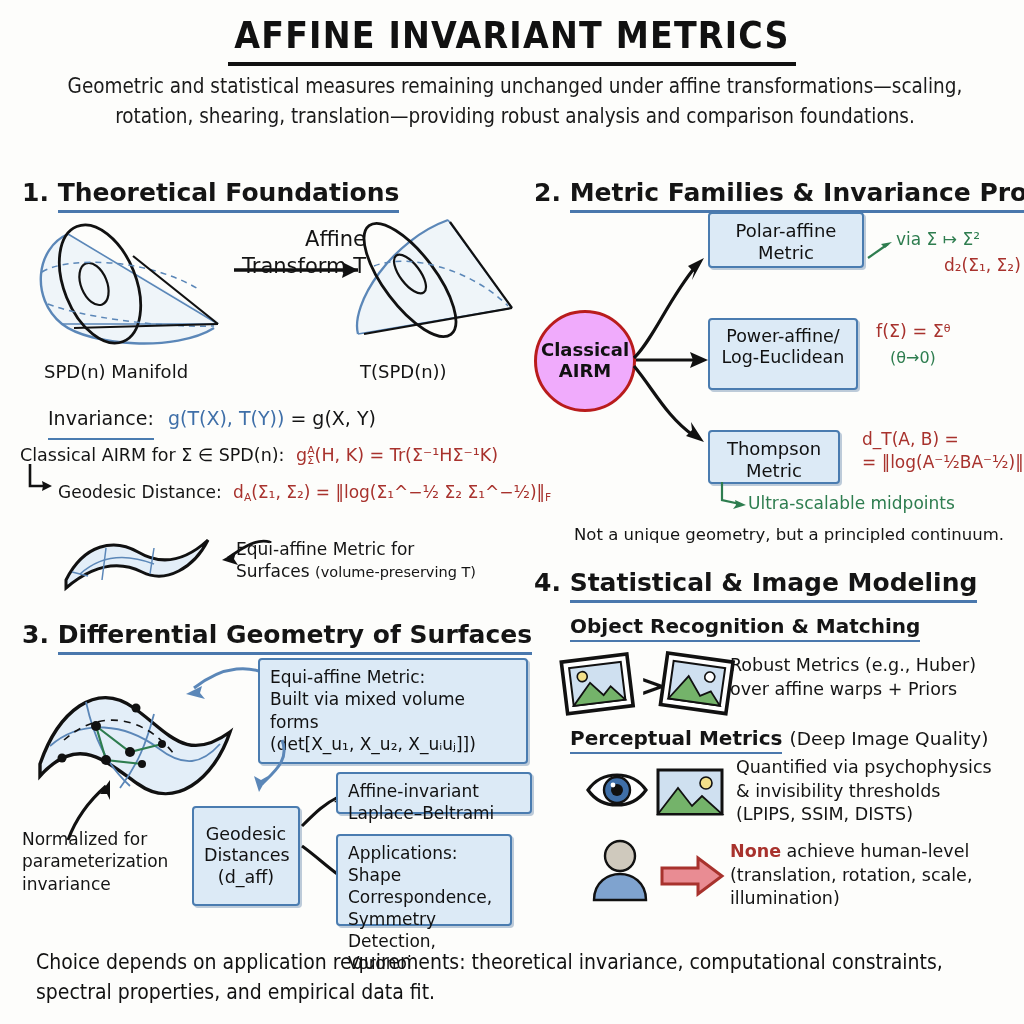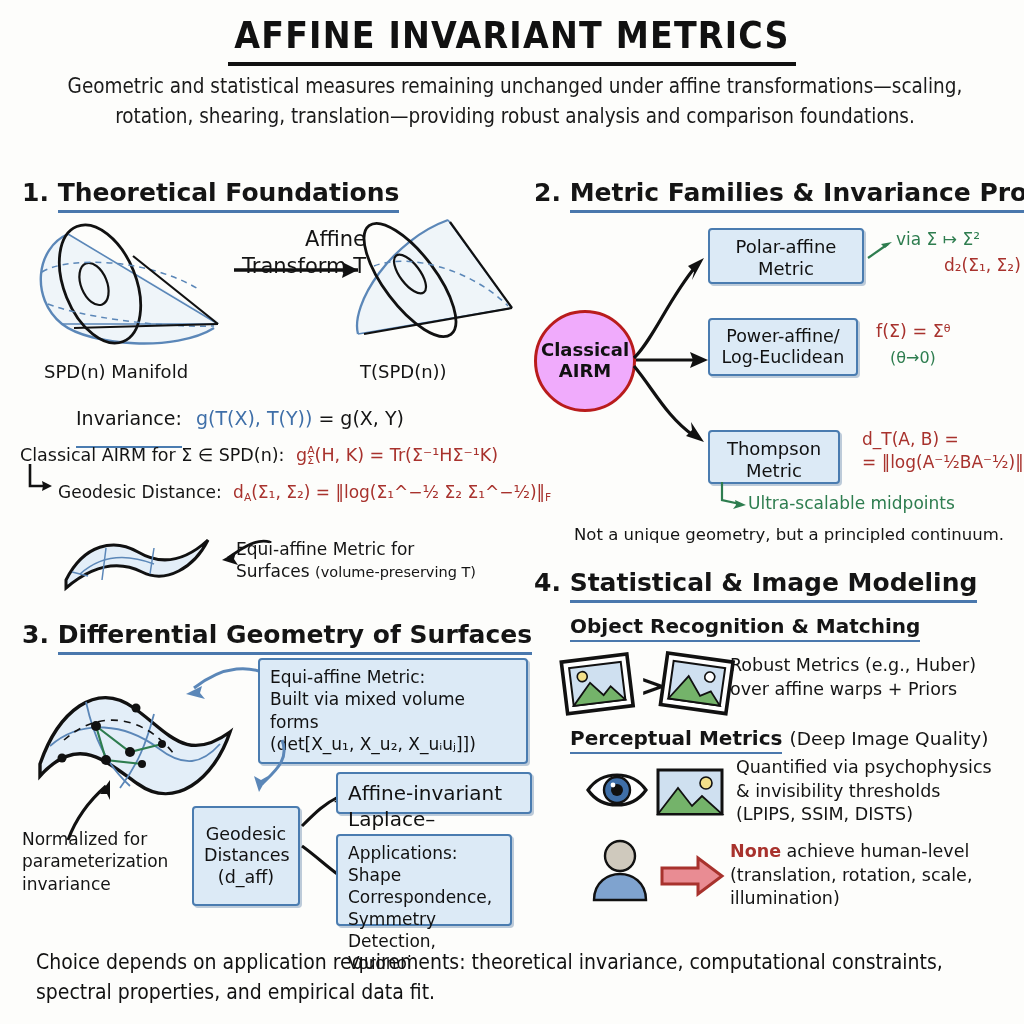--- a/index.html
+++ b/index.html
@@ -128,21 +128,21 @@
 
   <div class="abs txt" style="top:226px;left:236px;width:130px;text-align:right;line-height:1.3;font-size:21px;">
     <div>Affine</div>
     <div>Transform T</div>
   </div>
 
   <div class="abs txt" style="top:360px;left:44px;font-size:18px;">SPD(n) Manifold</div>
   <div class="abs txt" style="top:360px;left:360px;font-size:18px;">T(SPD(n))</div>
 
   <div class="abs txt" style="top:406px;left:48px;font-size:19px;">
-    <span class="u" style="border-bottom:2.5px solid #4a7cb0;padding-bottom:17px;margin-left:28px;">Invariance:</span>
+    <span class="u" style="border-bottom:2.5px solid #4a7cb0;padding-bottom:9px;">Invariance:</span>
     <span class="blue" style="margin-left:8px;">g(T(X), T(Y))</span>
     <span>= g(X, Y)</span>
   </div>
 
   <div class="abs txt" style="top:444px;left:20px;font-size:17.5px;white-space:nowrap;">
     <span>Classical AIRM for Σ ∈ SPD(n):</span>
     <span class="red" style="margin-left:6px;">
       <span>g</span><span style="display:inline-block;vertical-align:middle;font-size:.62em;line-height:.95;text-align:left;">
         <span style="display:block;">A</span>
         <span style="display:block;">Σ</span>
@@ -194,32 +194,32 @@
 
   <svg class="abs" style="top:230px;left:624px;" width="110" height="230">
     <path d="M10 128 C30 108 44 70 72 36" class="stroke-k" stroke-width="3.2"></path>
     <path d="M80 28 L64 36 L70 42 L68 50 Z" fill="#111"></path>
     <line x1="12" y1="130" x2="76" y2="130" class="stroke-k" stroke-width="3.2"></line>
     <path d="M84 130 L66 122 L69 130 L66 138 Z" fill="#111"></path>
     <path d="M10 136 C30 160 42 186 70 206" class="stroke-k" stroke-width="3.2"></path>
     <path d="M80 212 L62 206 L68 200 L67 192 Z" fill="#111"></path>
   </svg>
 
-  <div class="abs box ctr" style="top:228px;left:708px;width:156px;height:56px;">
+  <div class="abs box ctr" style="top:212px;left:708px;width:156px;height:56px;">
     <div>Polar-affine</div>
     <div>Metric</div>
   </div>
   <svg class="abs" style="top:240px;left:866px;" width="30" height="22">
     <path d="M2 18 L22 4" class="stroke-g" stroke-width="2.2"></path>
     <path d="M26 2 L15 4 L19 8 Z" fill="#2e7d4f"></path>
   </svg>
   <div class="abs txt green" style="top:228px;left:896px;font-size:17px;">via Σ ↦ Σ²</div>
   <div class="abs txt red" style="top:254px;left:896px;font-size:17px;margin-left:48px;">d₂(Σ₁, Σ₂)</div>
 
-  <div class="abs box ctr" style="top:318px;left:708px;width:150px;height:58px;font-size:17.5px;">
+  <div class="abs box ctr" style="top:318px;left:708px;width:150px;height:72px;font-size:17.5px;">
     <div>Power-affine/</div>
     <div>Log-Euclidean</div>
   </div>
   <div class="abs txt red" style="top:320px;left:876px;font-size:17.5px;">
     <span>f(Σ) = Σ</span><sup>θ</sup>
   </div>
   <div class="abs txt green" style="top:348px;left:890px;font-size:16px;">(θ→0)</div>
 
   <div class="abs box ctr" style="top:430px;left:708px;width:132px;height:54px;">
     <div>Thompson</div>
@@ -292,21 +292,21 @@
     <div>(d_aff)</div>
   </div>
 
   <svg class="abs" style="top:790px;left:300px;" width="50" height="110">
     <path d="M2 36 C16 22 24 14 40 6" class="stroke-k" stroke-width="3"></path>
     <path d="M46 2 L34 12 L40 13 L42 19 Z" fill="#111"></path>
     <path d="M2 56 C16 66 26 76 40 86" class="stroke-k" stroke-width="3"></path>
     <path d="M46 90 L33 82 L38 80 L39 74 Z" fill="#111"></path>
   </svg>
 
-  <div class="abs box" style="top:772px;left:336px;width:196px;height:42px;font-size:20px;line-height:1.3;">
+  <div class="abs box" style="top:772px;left:336px;width:196px;height:42px;font-size:17px;line-height:1.3;">
     <div>Affine-invariant</div>
     <div>Laplace–Beltrami</div>
   </div>
 
   <div class="abs box" style="top:834px;left:336px;width:176px;height:92px;font-size:17px;line-height:1.3;">
     <div>Applications:</div>
     <div>Shape Correspondence,</div>
     <div>Symmetry Detection,</div>
     <div>Voronoi</div>
   </div>

